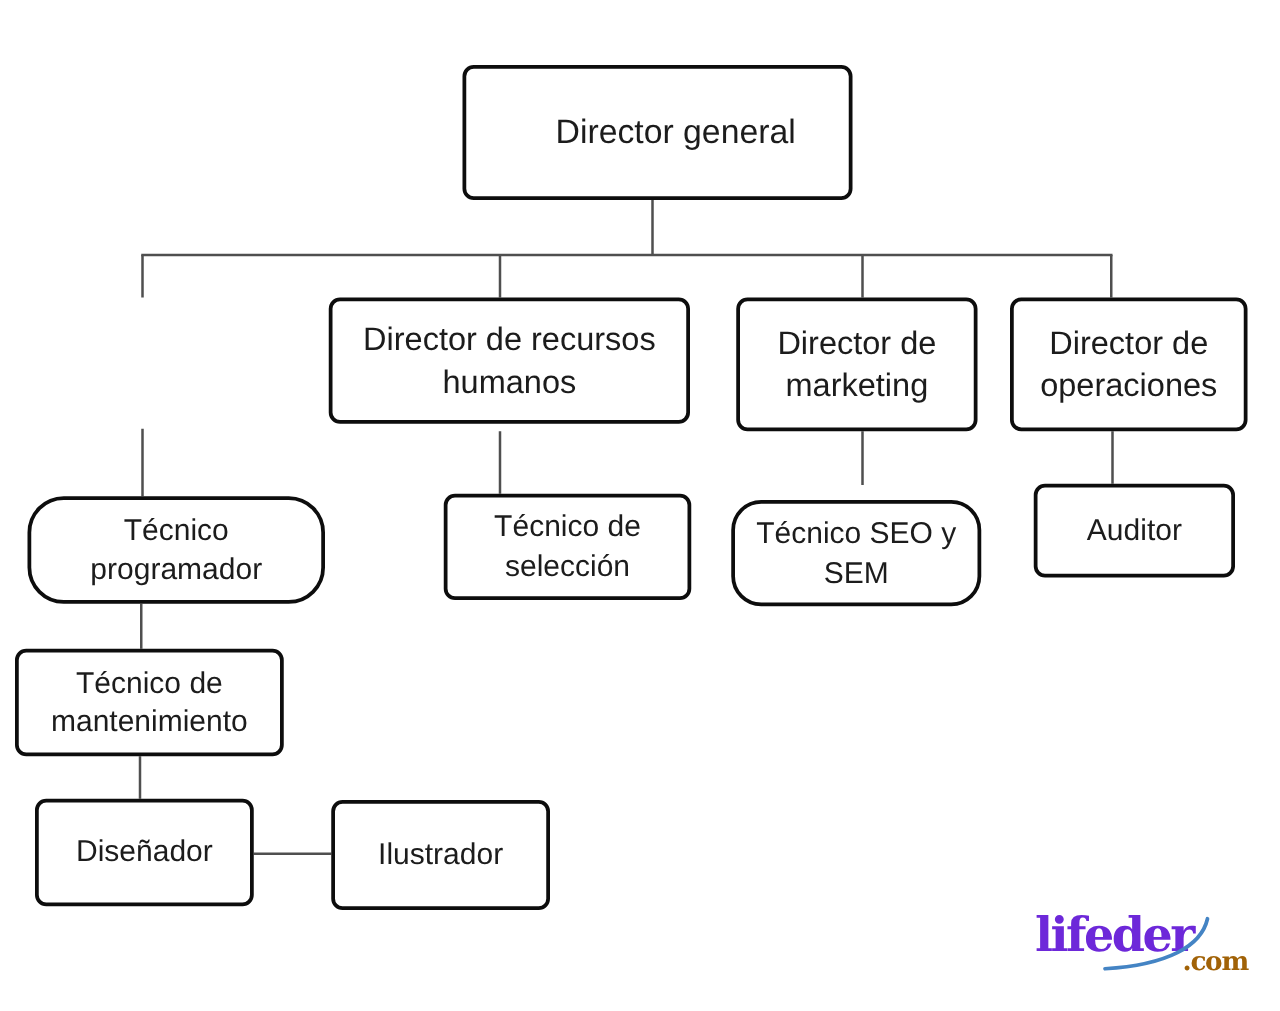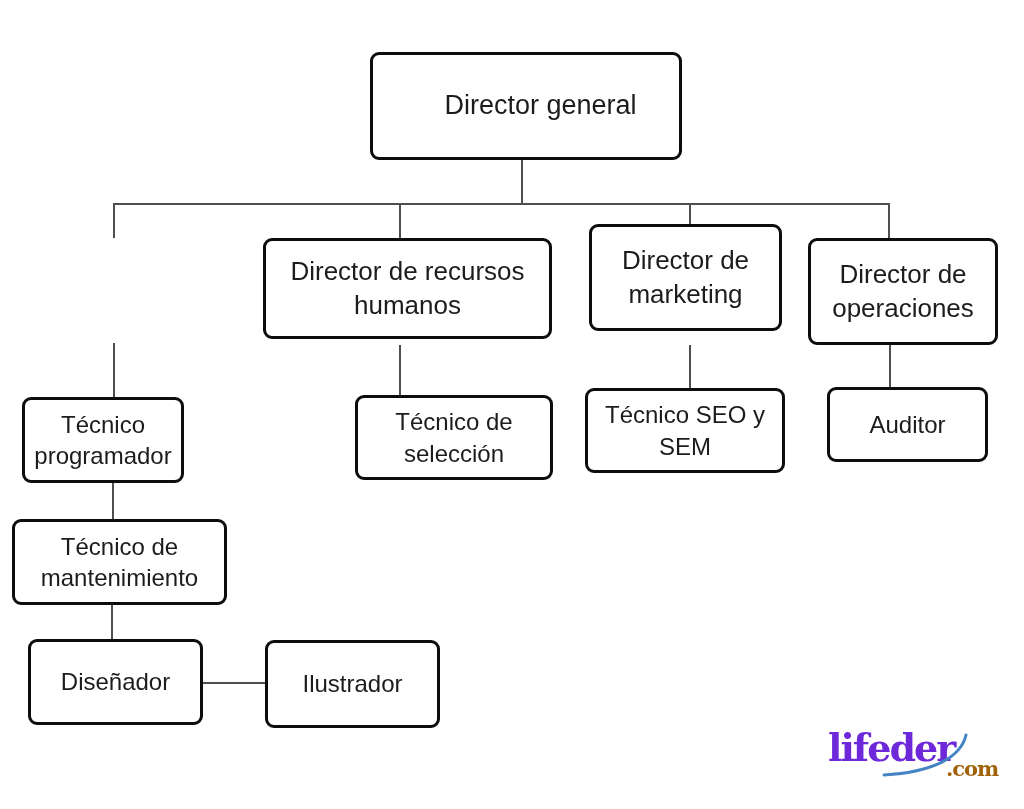--- a/index.html
+++ b/index.html
@@ -14,25 +14,25 @@
     color:#1c1c1c;box-sizing:border-box;line-height:1.3;padding:2px 6px;
   }
   .lvl1{font-size:27px;padding-left:35px;}
   .lvl2{font-size:26px;}
   .lvl3{font-size:24px;}
   .line{position:absolute;background:#4f4f4f;}
   
   #n-general{left:370px;top:52px;width:312px;height:108px;}
   #n-tecnologia{left:30px;top:238px;width:190px;height:105px;}
   #n-rrhh{left:263px;top:238px;width:289px;height:101px;}
-  #n-marketing{left:589px;top:224px;width:193px;height:107px;}
+  #n-marketing{left:589px;top:238px;width:193px;height:107px;}
   #n-operaciones{left:808px;top:238px;width:190px;height:107px;}
-  #n-programador{left:22px;top:397px;width:162px;height:86px;}
+  #n-programador{left:22px;top:397px;width:238px;height:86px;border-radius:29px;}
   #n-seleccion{left:307px;top:395px;width:198px;height:85px;margin-left:48px;}
-  #n-seo{left:585px;top:388px;width:200px;height:85px;}
+  #n-seo{left:585px;top:400px;width:200px;height:85px;border-radius:24px;}
   #n-auditor{left:827px;top:387px;width:161px;height:75px;}
   #n-mantenimiento{left:12px;top:519px;width:215px;height:86px;}
   #n-disenador{left:28px;top:639px;width:175px;height:86px;}
   #n-ilustrador{left:265px;top:640px;width:175px;height:88px;}
   
   #c-stem{left:521px;top:160px;width:2px;height:44px;}
   #c-rail{left:113px;top:203px;width:777px;height:2px;}
   #c-drop-tec{left:113px;top:204px;width:2px;height:34px;}
   #c-drop-rrhh{left:399px;top:204px;width:2px;height:34px;}
   #c-drop-mkt{left:689px;top:204px;width:2px;height:34px;}

